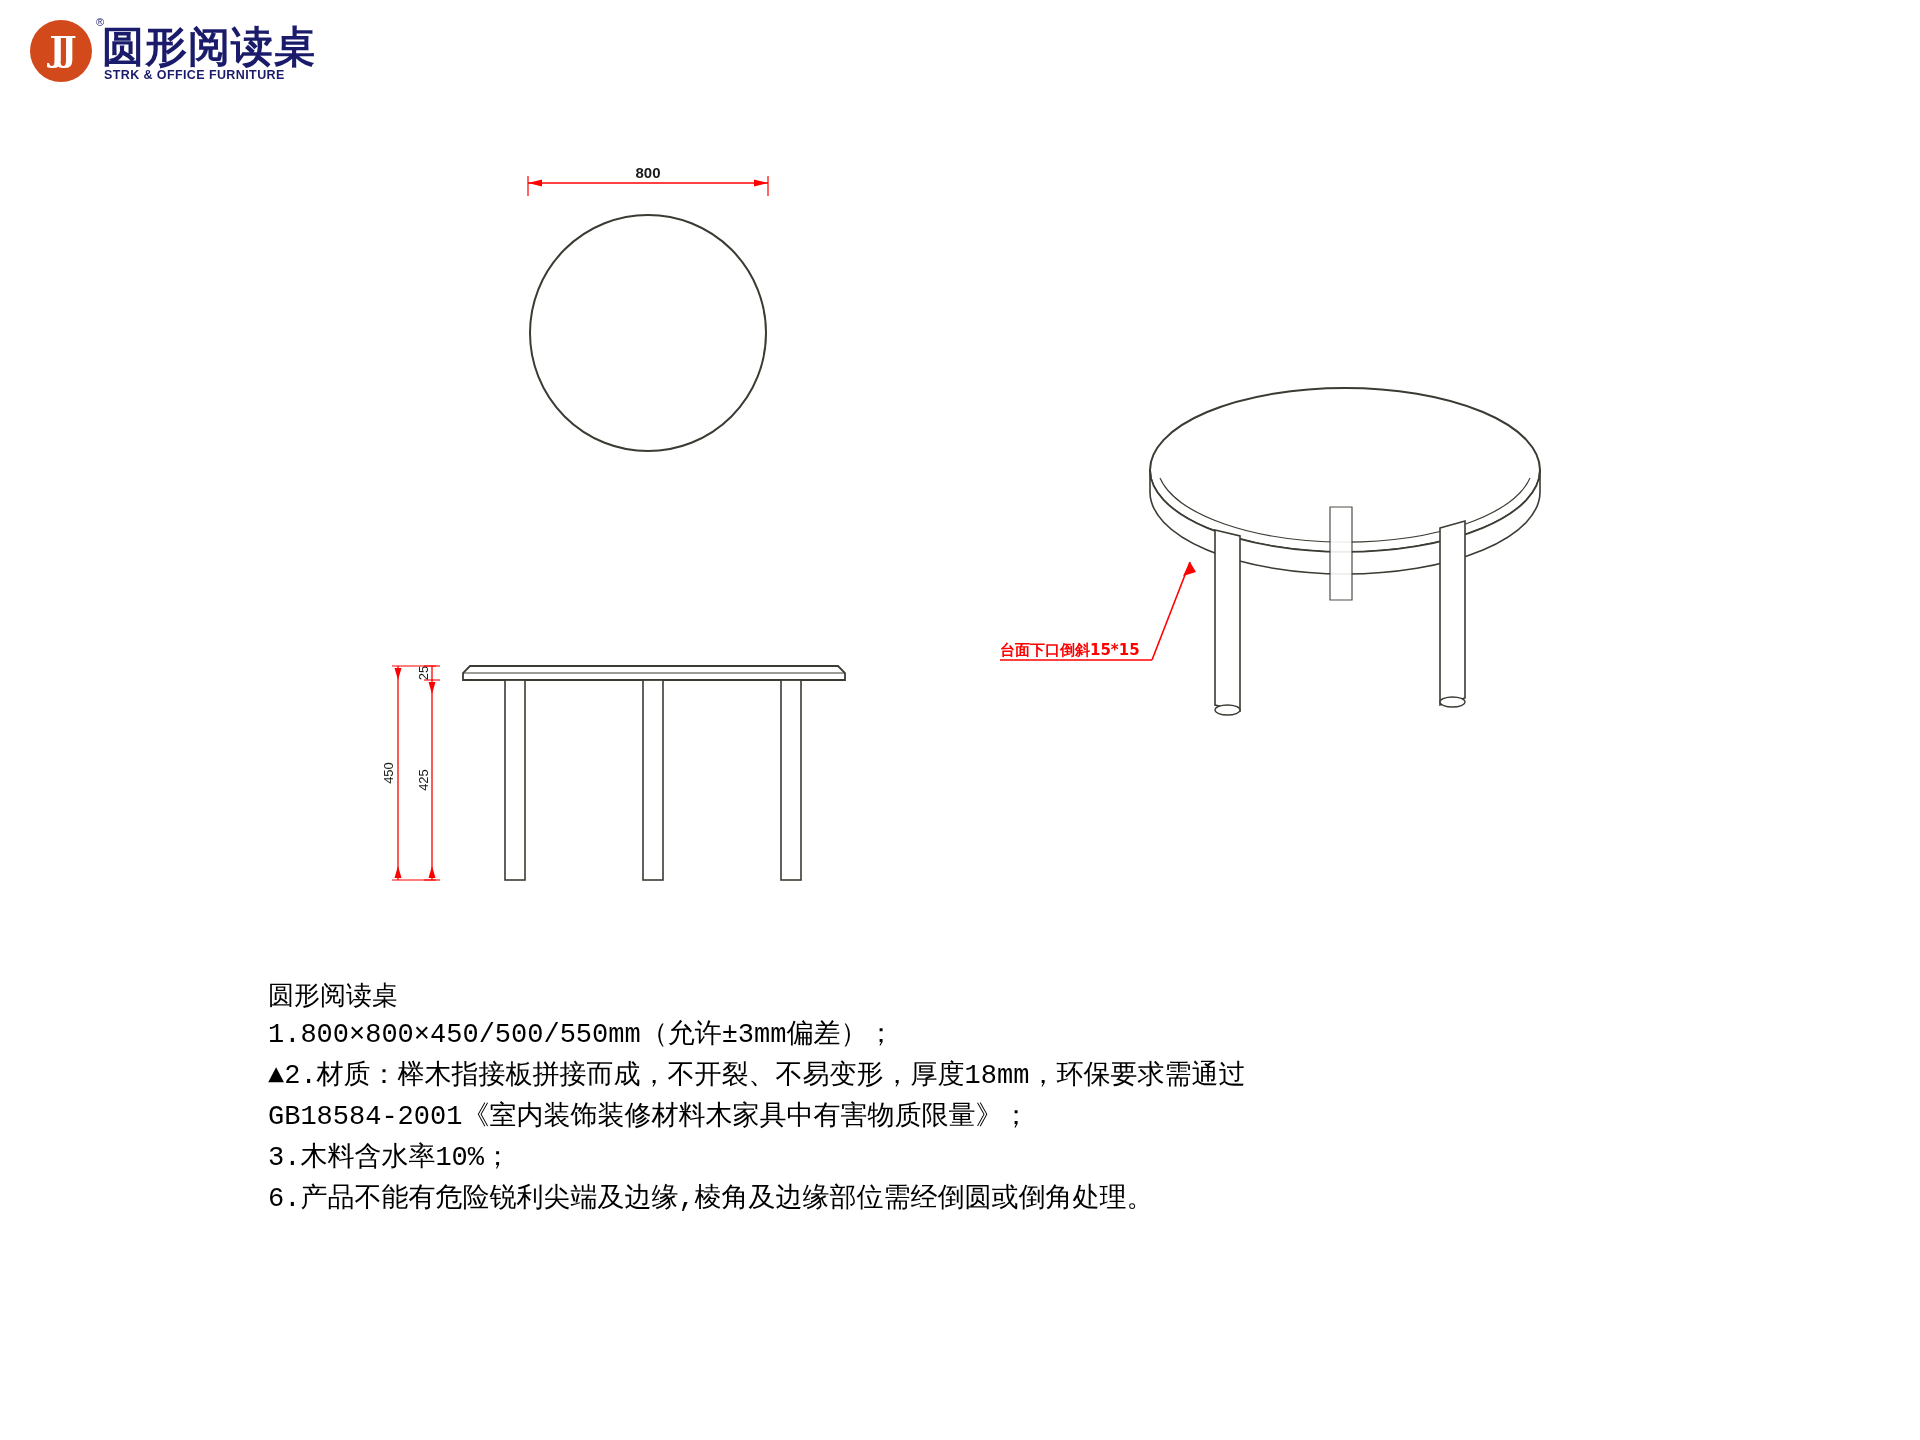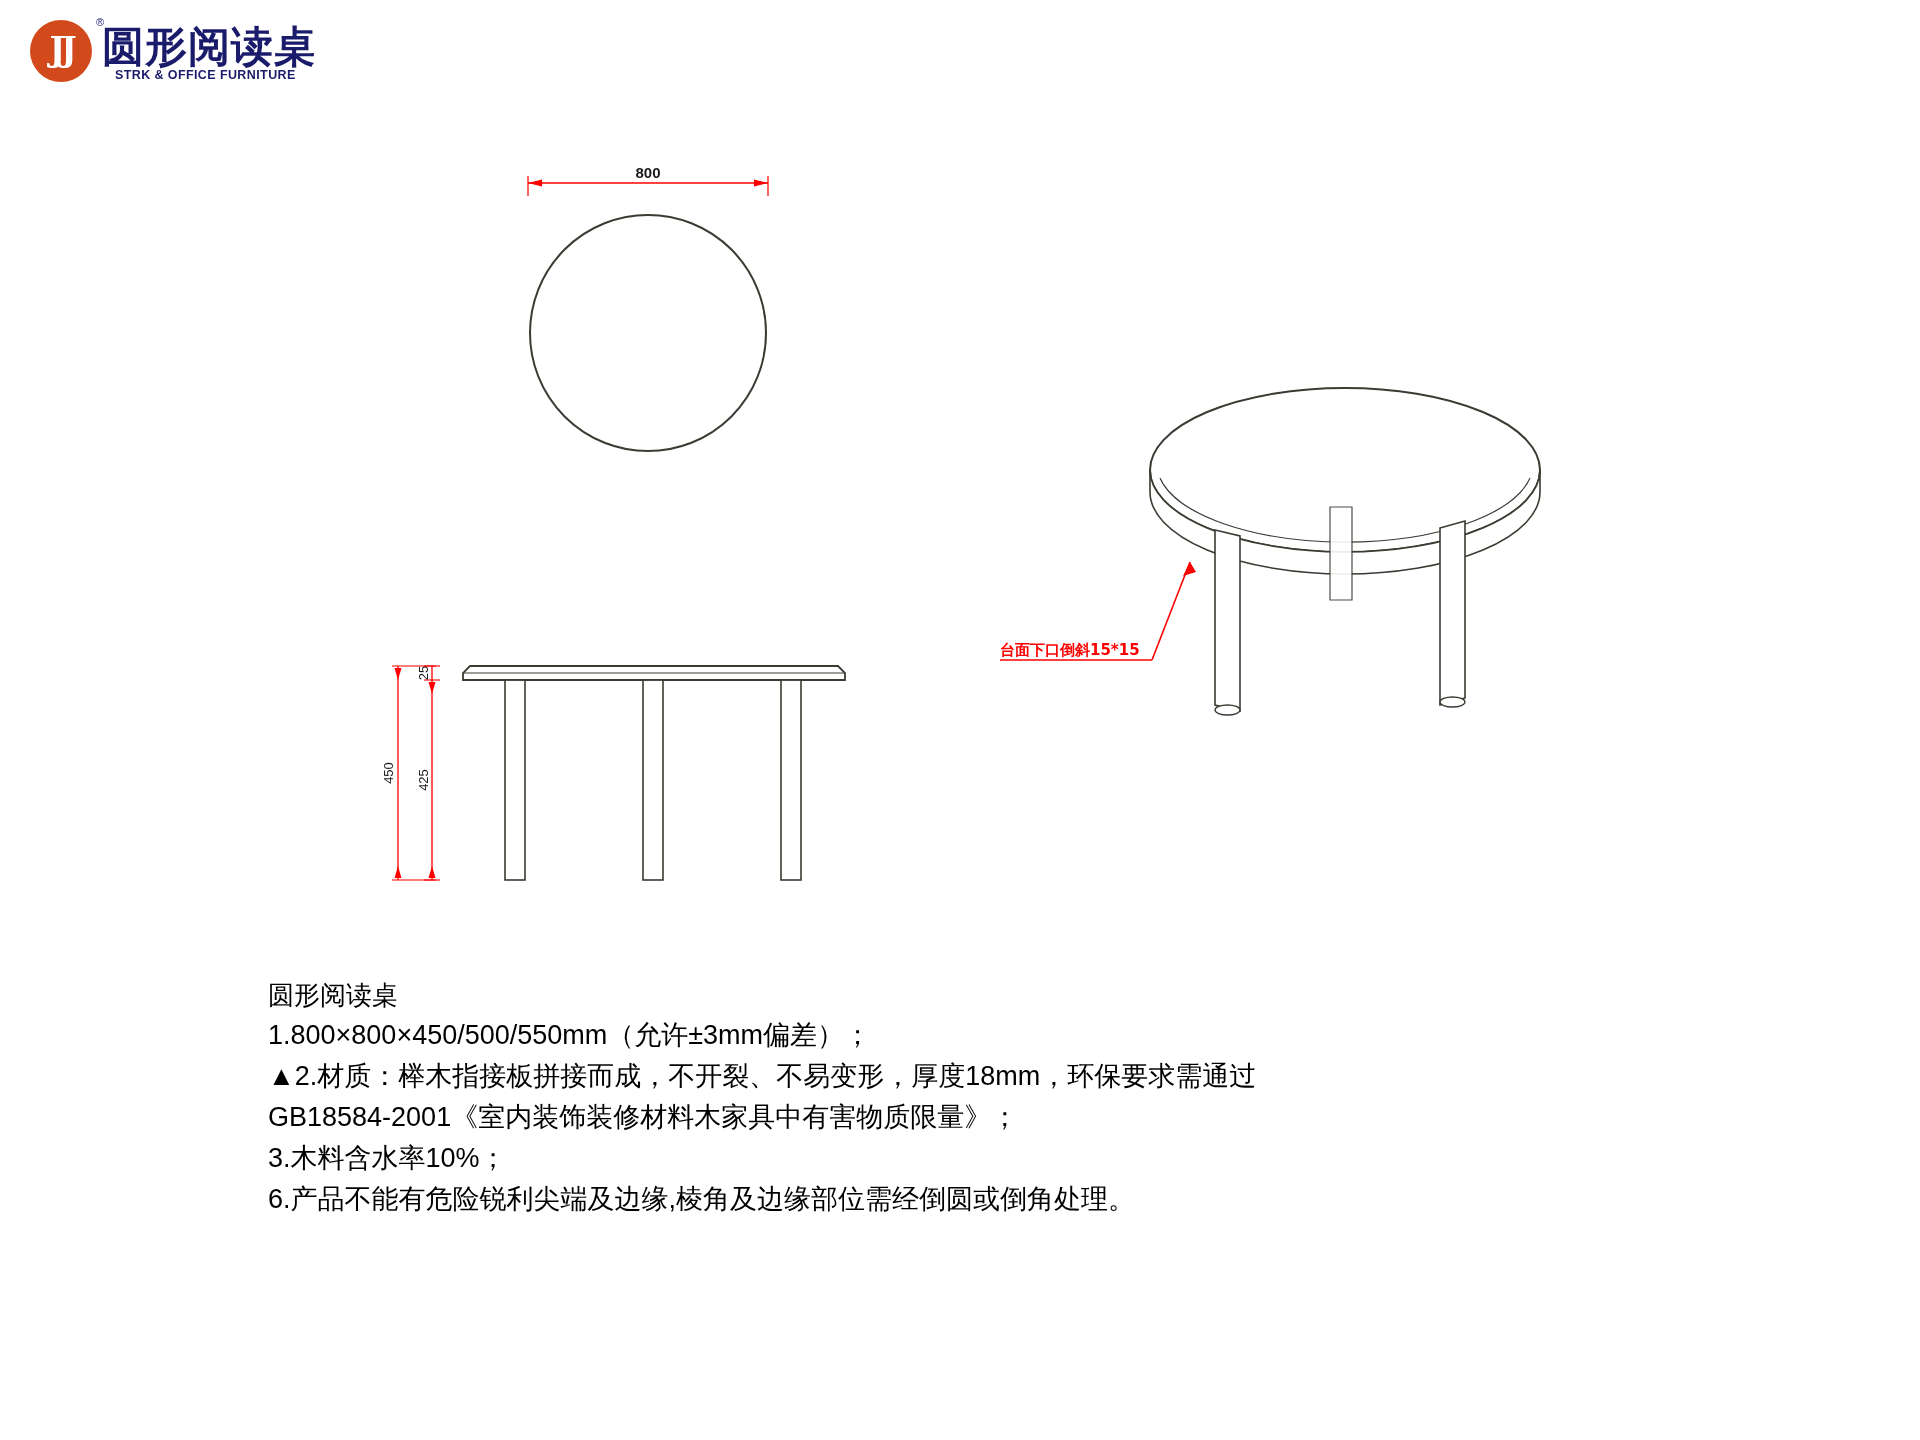--- a/index.html
+++ b/index.html
@@ -65,21 +65,20 @@
   }
   .logo-en {
     position: absolute;
     left: 74px;
     top: 52px;
     font-size: 12.5px;
     font-weight: bold;
     color: #1b1b6b;
     letter-spacing: 0.4px;
     white-space: nowrap;
-    margin-left: 11px;
   }
 
   
   .drawing {
     position: absolute;
     left: 0;
     top: 0;
     width: 1920px;
     height: 1000px;
   }
@@ -92,21 +91,21 @@
     top: 975px;
     width: 1420px;
   }
   .spec-title {
     font-family: "DejaVu Sans", sans-serif;
     font-size: 26px;
     line-height: 40px;
     color: #000;
   }
   .spec-line {
-    font-family: Liberation Sans, sans-serif;
+    font-family: Liberation Mono, monospace;
     font-size: 27px;
     line-height: 41px;
     color: #000;
     white-space: pre-wrap;
   }
 </style>
 </head>
 <body>
 
 <div class="logo">

